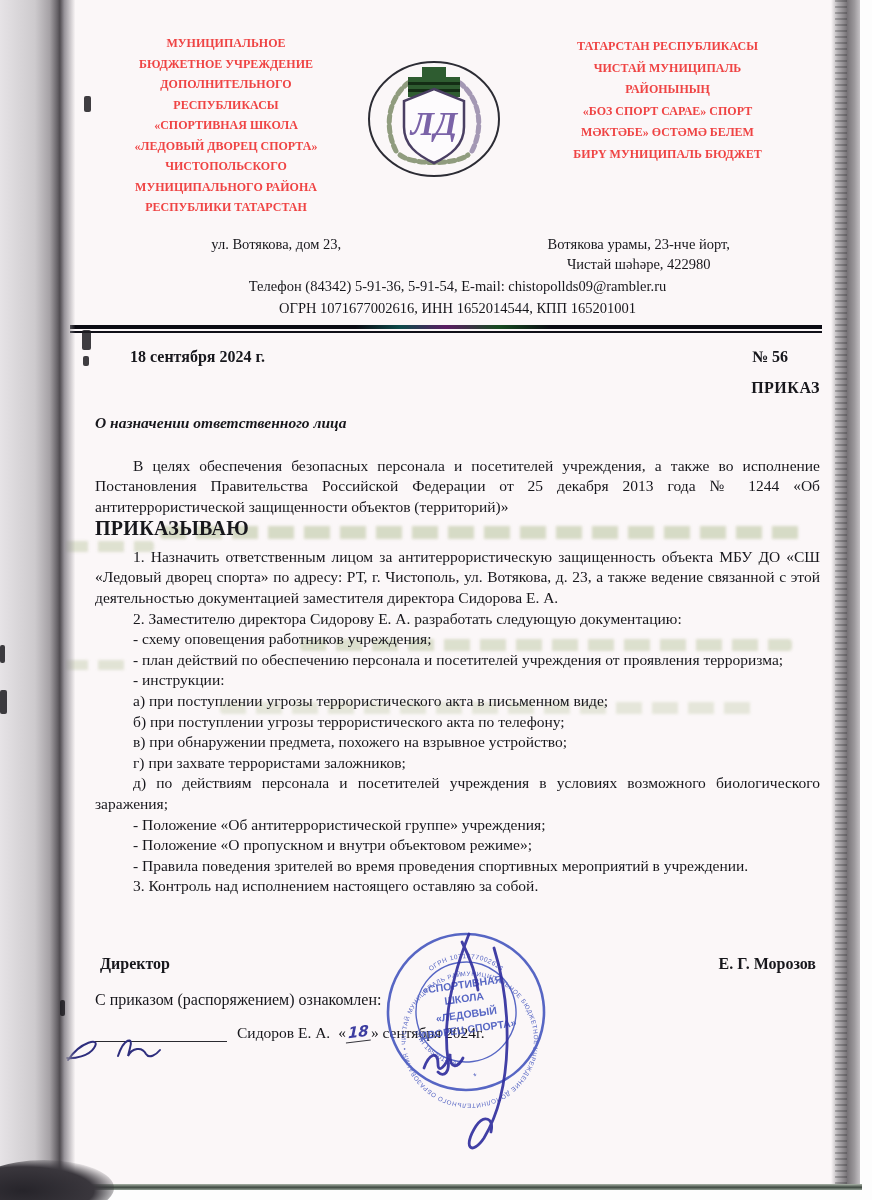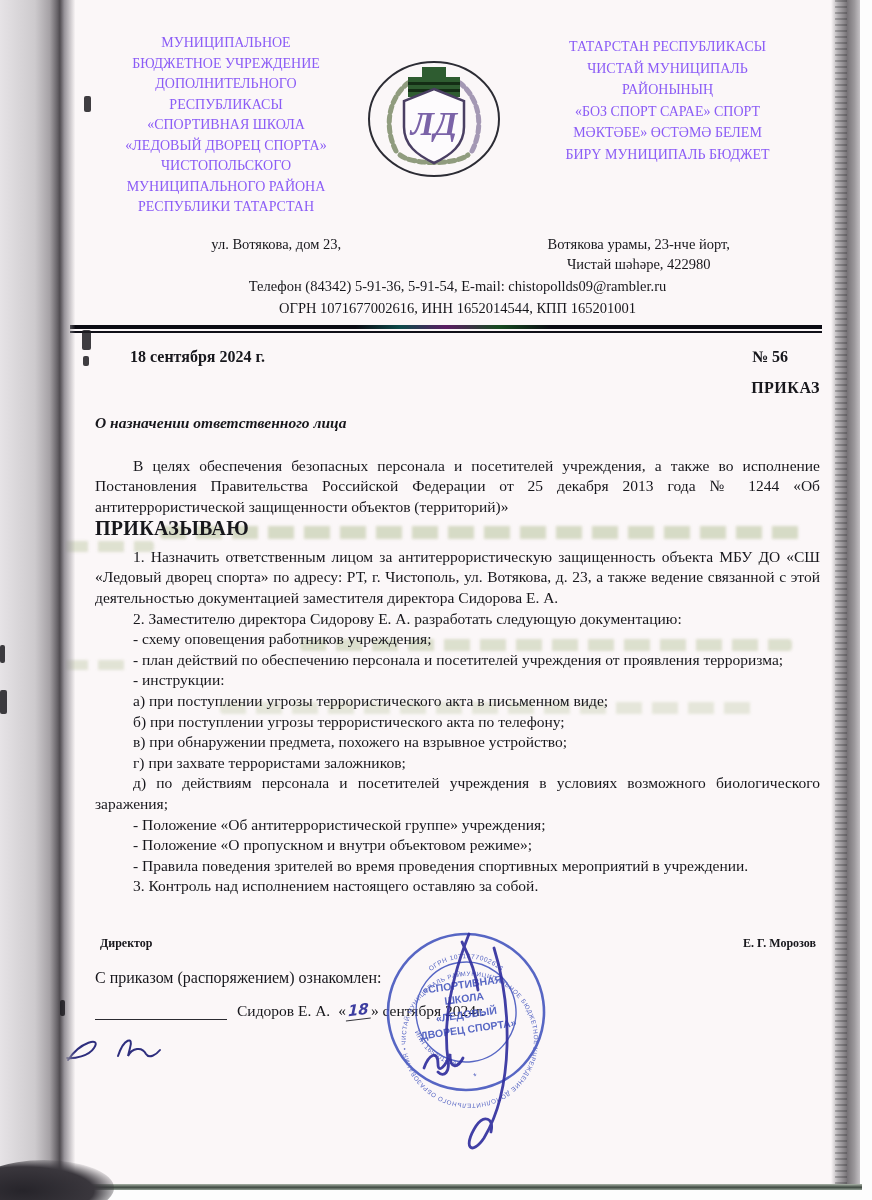--- a/index.html
+++ b/index.html
@@ -53,21 +53,21 @@
   .bleed.b1 { left:160px; top:526px; width:640px; height:13px; }
   .bleed.b2 { left:62px;  top:541px; width:92px;  height:11px; opacity:.8; }
   .bleed.b3 { left:300px; top:639px; width:492px; height:12px; opacity:.85; }
   .bleed.b4 { left:62px;  top:660px; width:72px;  height:10px; opacity:.7; }
   .bleed.b5 { left:220px; top:702px; width:540px; height:12px; opacity:.6; }
 
   
   .doc { position:absolute; left:95px; top:0; width:725px; z-index:2; }
 
   .org-header { display:grid; grid-template-columns:262px 158px 305px; padding-top:33px; }
-  .org-col { text-align:center; font-weight:normal; font-size:14px; line-height:20.5px; color:#8b5cf6; }
+  .org-col { text-align:center; font-weight:bold; font-size:12px; line-height:20.5px; color:#ef4444; }
   .org-col.right { line-height:21.5px; padding-top:3px; }
   .logo-wrap { display:flex; align-items:flex-start; justify-content:center; padding-top:22px; }
 
   .contacts { display:grid; grid-template-columns:1fr 1fr; margin-top:16px; font-size:14.5px; line-height:20px; }
   .contact-col { text-align:center; }
   .contact-center { text-align:center; font-size:14.5px; line-height:20px; margin-top:2px; }
 
   .rule { position:relative; margin-top:7px; margin-left:-25px; width:752px; height:10px; }
   .rule .r1 {
     height:4px;
@@ -78,22 +78,22 @@
   .date-row { display:flex; justify-content:space-between; margin-top:13px; padding:0 32px 0 35px;
               font-weight:bold; font-size:16px; }
   .order-title { text-align:right; font-weight:bold; font-size:16px; margin-top:13px; letter-spacing:.5px; }
   .subject { font-weight:bold; font-style:italic; font-size:15.5px; margin-top:17px; }
 
   .body-text { margin-top:24px; font-size:15.5px; line-height:20.6px; text-align:justify; }
   .para { text-indent:38px; }
   .resolve { font-weight:bold; font-size:20px; margin:1px 0 8px 0; letter-spacing:.3px; }
   .gap-top { margin-top:8px; }
 
-  .sign-row { display:flex; justify-content:space-between; margin-top:39px; padding:0 4px 0 5px;
-              font-weight:bold; font-size:12px; }
+  .sign-row { display:flex; justify-content:space-between; margin-top:58px; padding:0 4px 0 5px;
+              font-weight:bold; font-size:16px; }
   .ack-line { margin-top:18px; font-size:16px; }
   .ack-sig-row { margin-top:14px; font-size:15.5px; display:flex; align-items:flex-end; }
   .sig-underline { display:inline-block; width:132px; border-bottom:1.3px solid #2a2a30; height:14px; margin-right:10px; }
   .hand-day {
     display:inline-block; font-family:"DejaVu Sans", sans-serif; font-style:italic; font-weight:bold;
     color:#3d3da0; transform:rotate(-7deg) skewX(-8deg); border-bottom:1px solid #33333a; padding:0 2px;
     font-size:15px;
   }
   .ack-small-sig { position:absolute; left:62px; top:1028px; z-index:3; }
 

